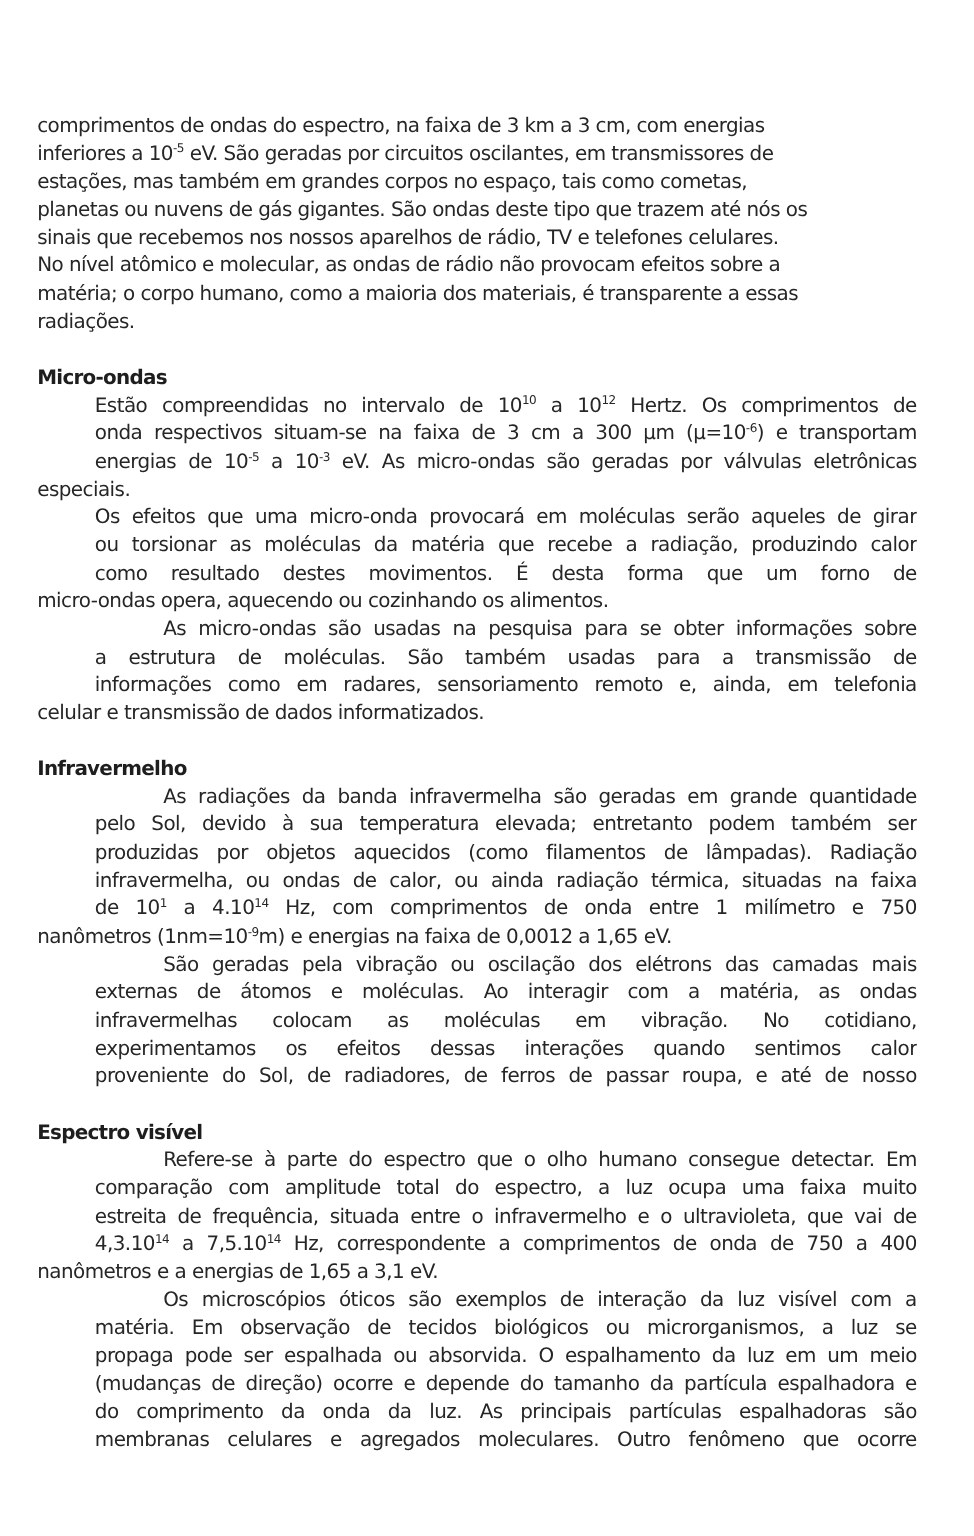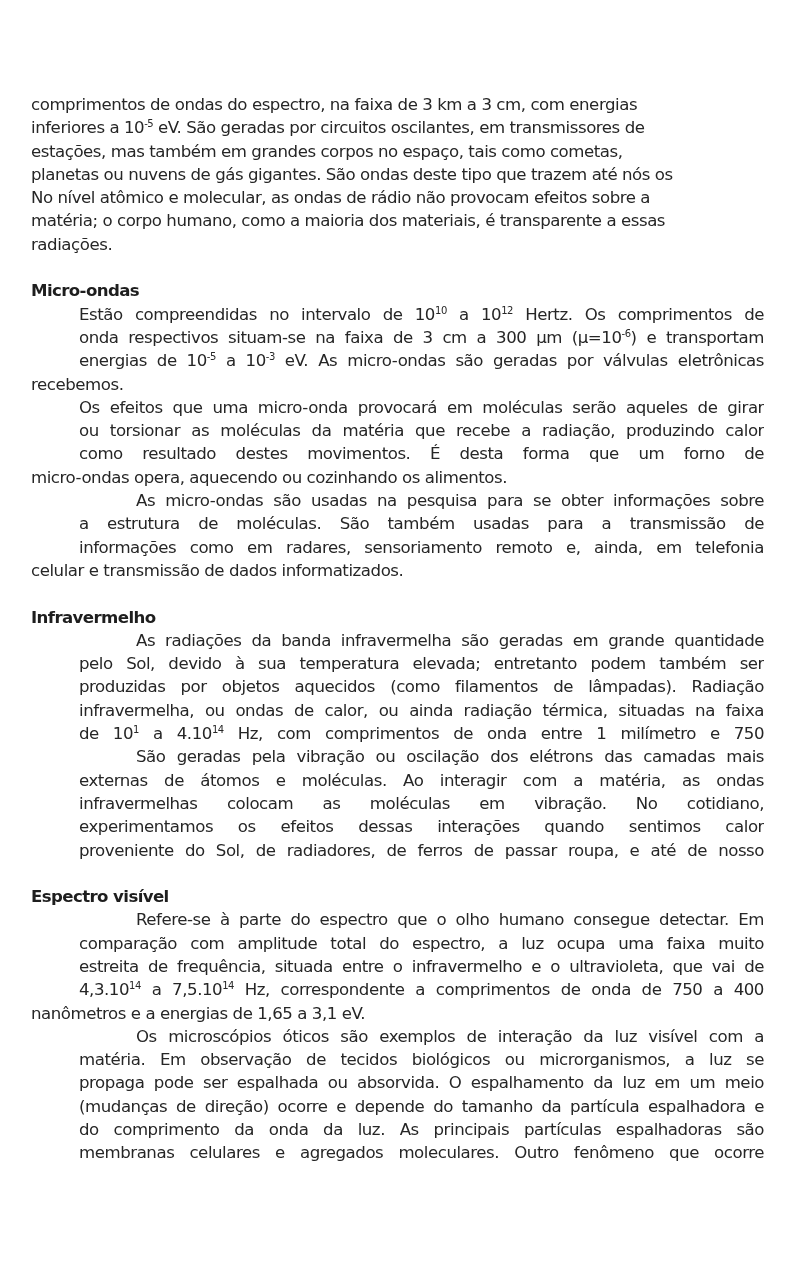--- a/index.html
+++ b/index.html
@@ -64,53 +64,55 @@
   </style>
 </head>
 <body>
 
 <div class="page">
   <div class="section" id="intro-block">
       <span class="line">comprimentos de ondas do espectro, na faixa de 3 km a 3 cm, com energias</span>
       <span class="line">inferiores a 10<sup>-5</sup> eV. São geradas por circuitos oscilantes, em transmissores de</span>
       <span class="line">estações, mas também em grandes corpos no espaço, tais como cometas,</span>
       <span class="line">planetas ou nuvens de gás gigantes. São ondas deste tipo que trazem até nós os</span>
+      <span class="line">sinais que recebemos nos nossos aparelhos de rádio, TV e telefones celulares.</span>
       <span class="line">No nível atômico e molecular, as ondas de rádio não provocam efeitos sobre a</span>
       <span class="line">matéria; o corpo humano, como a maioria dos materiais, é transparente a essas</span>
       <span class="line">radiações.</span>
     </div>
   <span class="gap"></span>
 
   <div class="section">
     <span class="heading">Micro-ondas</span>
     <div class="body" id="sec-0">
         <span class="line justify">Estão compreendidas no intervalo de 10<sup>10</sup> a 10<sup>12</sup> Hertz. Os comprimentos de</span>
         <span class="line justify">onda respectivos situam-se na faixa de 3 cm a 300 μm (μ=10<sup>-6</sup>) e transportam</span>
         <span class="line justify">energias de 10<sup>-5</sup> a 10<sup>-3</sup> eV. As micro-ondas são geradas por válvulas eletrônicas</span>
-        <span class="line">recebemos.</span>
+        <span class="line">especiais.</span>
         <span class="line justify">Os efeitos que uma micro-onda provocará em moléculas serão aqueles de girar</span>
         <span class="line justify">ou torsionar as moléculas da matéria que recebe a radiação, produzindo calor</span>
         <span class="line justify">como resultado destes movimentos. É desta forma que um forno de</span>
         <span class="line">micro-ondas opera, aquecendo ou cozinhando os alimentos.</span>
         <span class="line justify indent">As micro-ondas são usadas na pesquisa para se obter informações sobre</span>
         <span class="line justify">a estrutura de moléculas. São também usadas para a transmissão de</span>
         <span class="line justify">informações como em radares, sensoriamento remoto e, ainda, em telefonia</span>
         <span class="line">celular e transmissão de dados informatizados.</span>
       </div>
   </div>
   <span class="gap"></span>
 
   <div class="section">
     <span class="heading">Infravermelho</span>
     <div class="body" id="sec-1">
         <span class="line justify indent">As radiações da banda infravermelha são geradas em grande quantidade</span>
         <span class="line justify">pelo Sol, devido à sua temperatura elevada; entretanto podem também ser</span>
         <span class="line justify">produzidas por objetos aquecidos (como filamentos de lâmpadas). Radiação</span>
         <span class="line justify">infravermelha, ou ondas de calor, ou ainda radiação térmica, situadas na faixa</span>
         <span class="line justify">de 10<sup>1</sup> a 4.10<sup>14</sup> Hz, com comprimentos de onda entre 1 milímetro e 750</span>
+        <span class="line">nanômetros (1nm=10<sup>-9</sup>m) e energias na faixa de 0,0012 a 1,65 eV.</span>
         <span class="line justify indent">São geradas pela vibração ou oscilação dos elétrons das camadas mais</span>
         <span class="line justify">externas de átomos e moléculas. Ao interagir com a matéria, as ondas</span>
         <span class="line justify">infravermelhas colocam as moléculas em vibração. No cotidiano,</span>
         <span class="line justify">experimentamos os efeitos dessas interações quando sentimos calor</span>
         <span class="line justify">proveniente do Sol, de radiadores, de ferros de passar roupa, e até de nosso</span>
       </div>
   </div>
   <span class="gap"></span>
 
   <div class="section">

